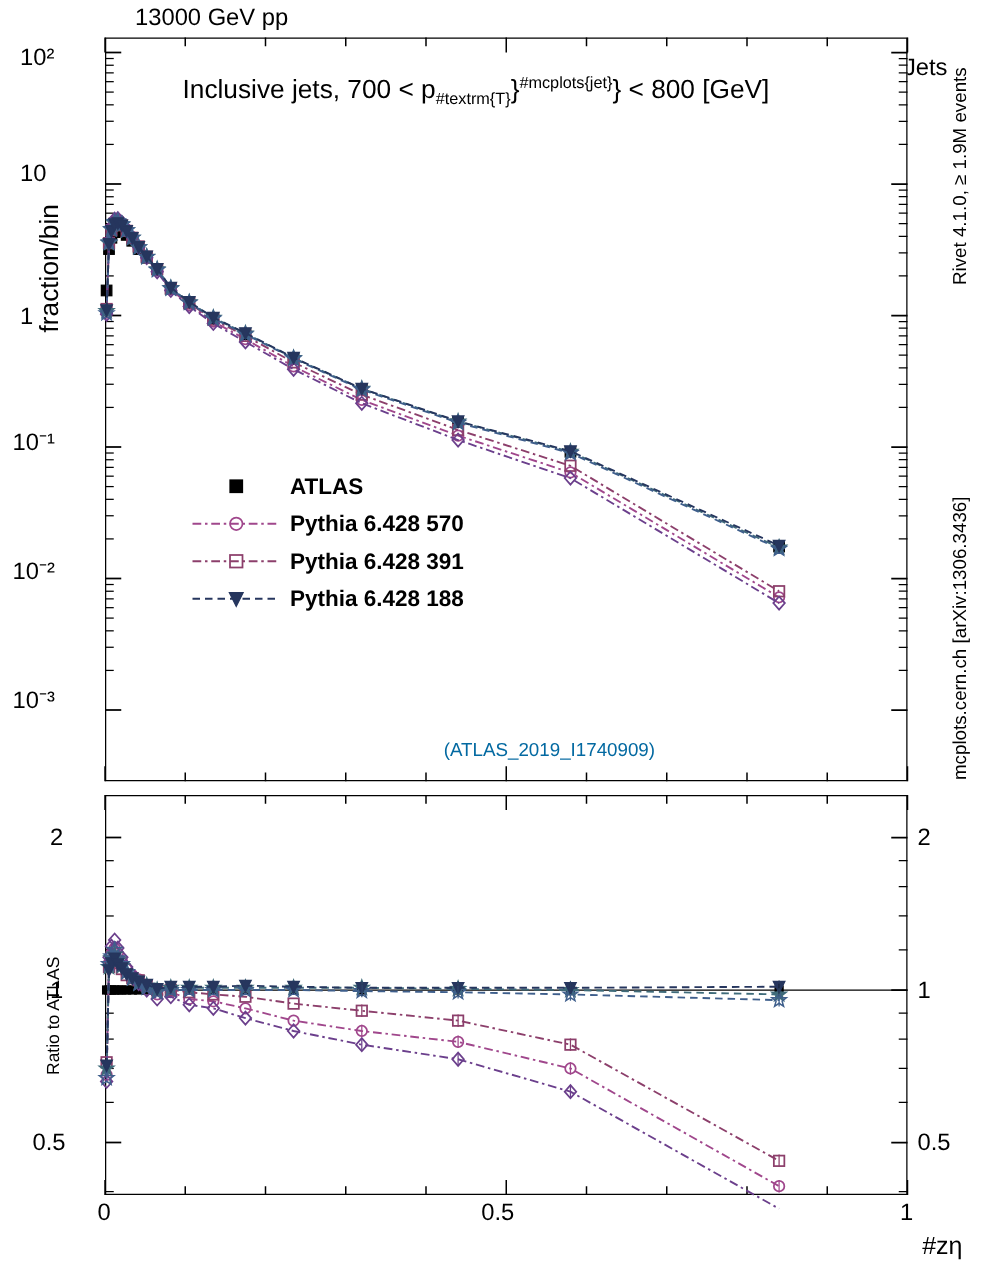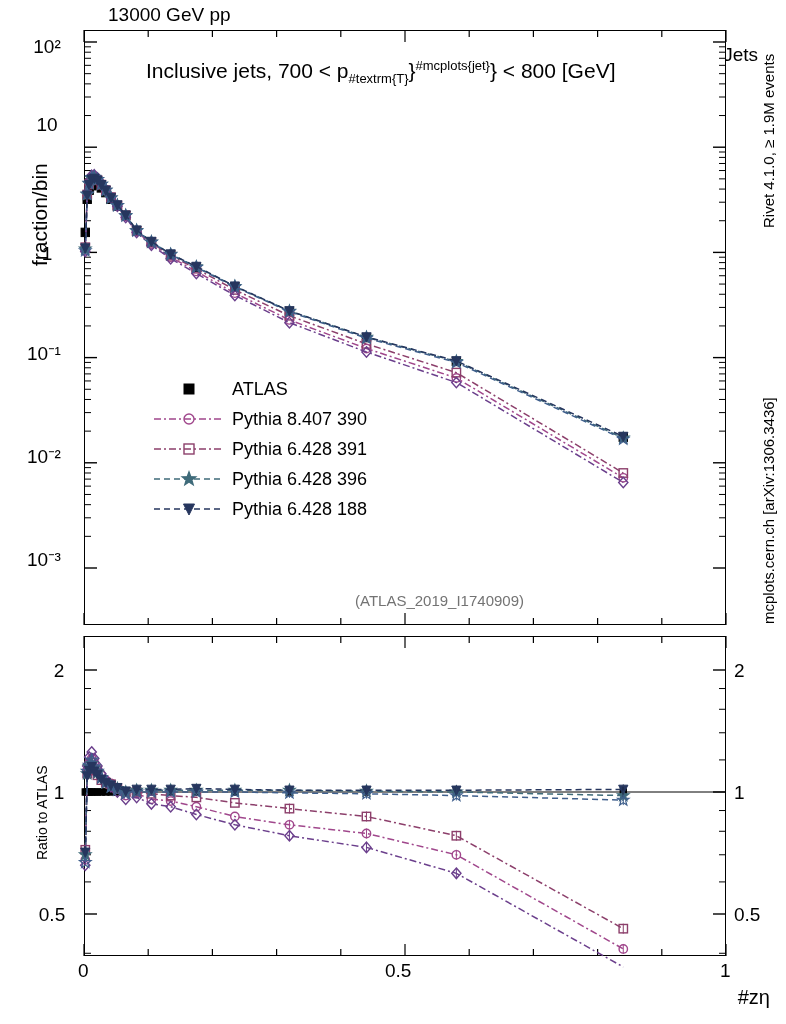--- a/index.html
+++ b/index.html
@@ -24,32 +24,32 @@
   
   #rv1{left:760px;top:40px;font-size:15px;}
   #rv2{left:760px;top:345px;font-size:15px;}
 
   
   #plotTitle{left:146px;top:58px;font-size:21px;}
   #plotTitle sub{font-size:13px;}
   #plotTitle sup{font-size:13px;}
 
   
-  #watermark{left:355px;top:592px;font-size:15px;color:#737373;}
+  #watermark{left:355px;top:592px;font-size:15px;color:#0369a1;}
 
   
   #legend{position:absolute;left:150px;top:374px;font-size:18px;}
   .legrow{height:30px;display:flex;align-items:center;}
   .legmark{width:78px;height:30px;position:relative;}
-  .legtext{margin-left:4px;}
+  .legtext{margin-left:4px;font-weight:bold;}
 
   svg{position:absolute;left:0;top:0;overflow:visible;}
 
   
-  .ylabel{position:absolute;font-size:19px;text-align:center;}
+  .ylabel{position:absolute;font-size:19px;text-align:left;}
   .xlabel{position:absolute;font-size:19px;}
 
   #yaxisTitle{font-size:21px;}
   #ratioYTitle{font-size:14px;}
   #xaxisTitle{position:absolute;right:16px;top:986px;font-size:20px;}
 </style>
 </head>
 <body>
 
 <div id="root">
@@ -61,21 +61,21 @@
   <div class="txt rot90" id="rv2" style="top:624px;">mcplots.cern.ch [arXiv:1306.3436]</div>
 
   <div class="txt rot90 ylab" id="yaxisTitle" style="left:28px;top:266px;">fraction/bin</div>
   <div class="txt rot90" id="ratioYTitle" style="left:34px;top:860px;">Ratio to ATLAS</div>
 
   <div id="xaxisTitle">#zη</div>
 
   <div class="frame" id="mainFrame"></div>
 
   <div class="ylabel" style="left:16px;top:36px;width:62px;">10²</div>
-  <div class="ylabel" style="left:16px;top:114px;width:62px;">10</div>
+  <div class="ylabel" style="left:16px;top:129px;width:62px;">10</div>
   <div class="ylabel" style="left:16px;top:243px;width:62px;">1</div>
   <div class="ylabel" style="left:10px;top:340px;width:68px;">10⁻¹</div>
   <div class="ylabel" style="left:10px;top:443px;width:68px;">10⁻²</div>
   <div class="ylabel" style="left:10px;top:546px;width:68px;">10⁻³</div>
 
   <div class="txt" id="plotTitle">
     <span>Inclusive jets, 700 &lt; p</span><sub>#textrm{T}</sub><span>}</span><sup>#mcplots{jet}</sup><span>} &lt; 800 [GeV]</span>
   </div>
 
   <div class="txt" id="watermark">(ATLAS_2019_I1740909)</div>
@@ -107,43 +107,32 @@
       </div>
       <div class="legrow">
         <div class="legmark">
           <svg width="78" height="30" style="position: absolute; left: 0px; top: 0px;">
             <line x1="4" y1="15" x2="74" y2="15" stroke="#a0478c" stroke-width="1.6" stroke-dasharray="7,3,2,3"></line>
             <g>
               <circle cx="39" cy="15" r="5" fill="none" stroke="#a0478c" stroke-width="1.4"></circle>
             </g>
           </svg>
         </div>
-        <span class="legtext">Pythia 8.407 390</span>
+        <span class="legtext">Pythia 6.428 570</span>
       </div>
       <div class="legrow">
         <div class="legmark">
           <svg width="78" height="30" style="position: absolute; left: 0px; top: 0px;">
             <line x1="4" y1="15" x2="74" y2="15" stroke="#8c3f6b" stroke-width="1.6" stroke-dasharray="7,3,2,3"></line>
             <g>
               <rect x="34" y="10" width="10" height="10" fill="none" stroke="#8c3f6b" stroke-width="1.4"></rect>
             </g>
           </svg>
         </div>
         <span class="legtext">Pythia 6.428 391</span>
-      </div>
-      <div class="legrow">
-        <div class="legmark">
-          <svg width="78" height="30" style="position: absolute; left: 0px; top: 0px;">
-            <line x1="4" y1="15" x2="74" y2="15" stroke="#3f6b7a" stroke-width="1.6" stroke-dasharray="6,4"></line>
-            <g>
-              <polygon points="39.00,7.75 40.76,12.57 45.90,12.76 41.85,15.93 43.26,20.87 39.00,18.00 34.74,20.87 36.15,15.93 32.10,12.76 37.24,12.57" fill="#3f6b7a" stroke="#3f6b7a" stroke-width="1.2"></polygon>
-            </g>
-          </svg>
-        </div>
-        <span class="legtext">Pythia 6.428 396</span>
       </div>
       <div class="legrow">
         <div class="legmark">
           <svg width="78" height="30" style="position: absolute; left: 0px; top: 0px;">
             <line x1="4" y1="15" x2="74" y2="15" stroke="#26365e" stroke-width="1.6" stroke-dasharray="6,4"></line>
             <g>
               <polygon points="33.5,10 44.5,10 39,21" fill="#26365e" stroke="#26365e" stroke-width="1"></polygon>
             </g>
           </svg>
         </div>

